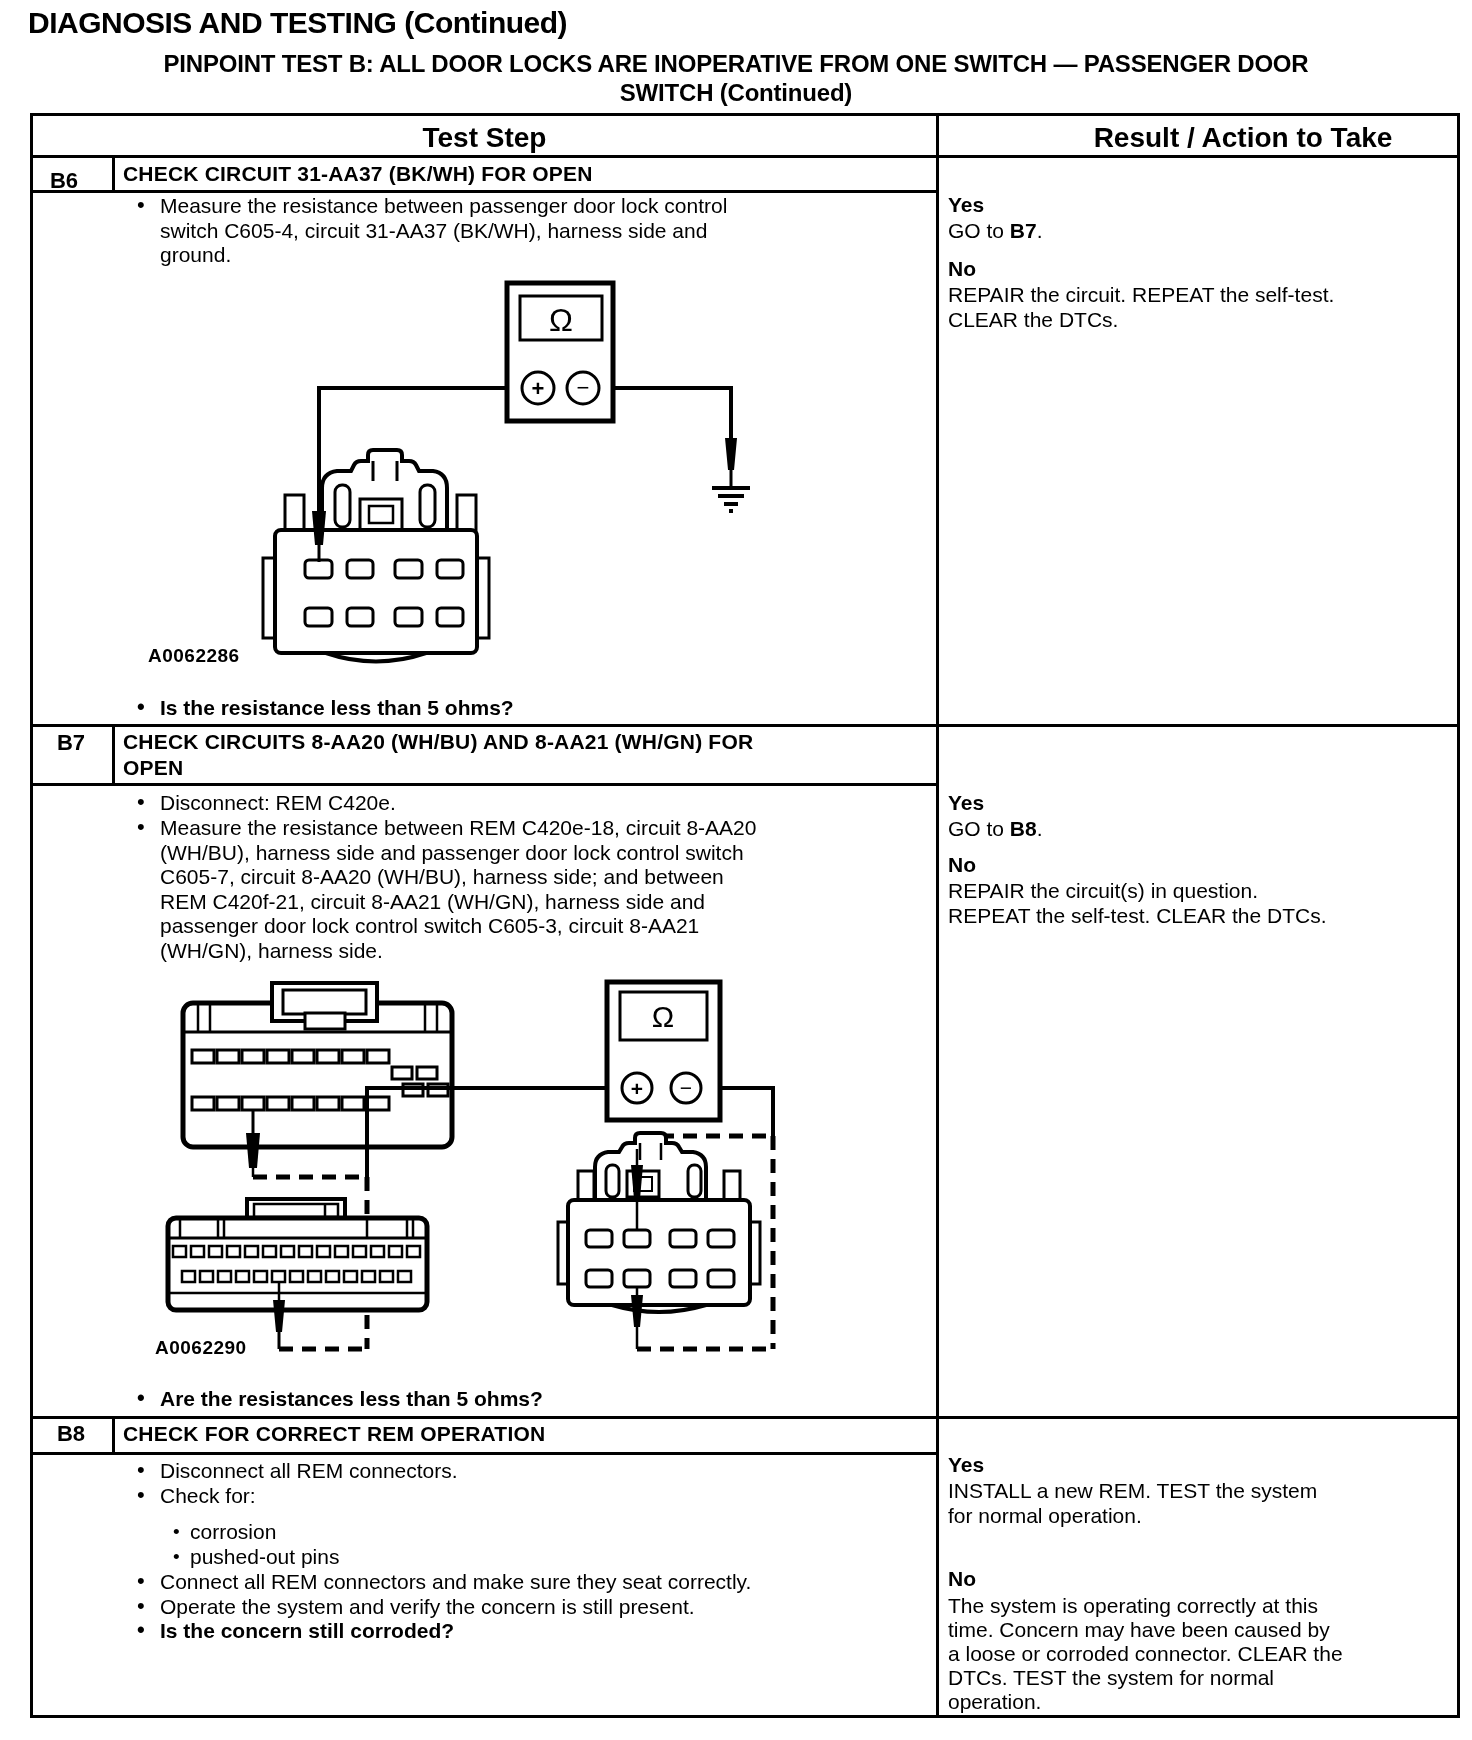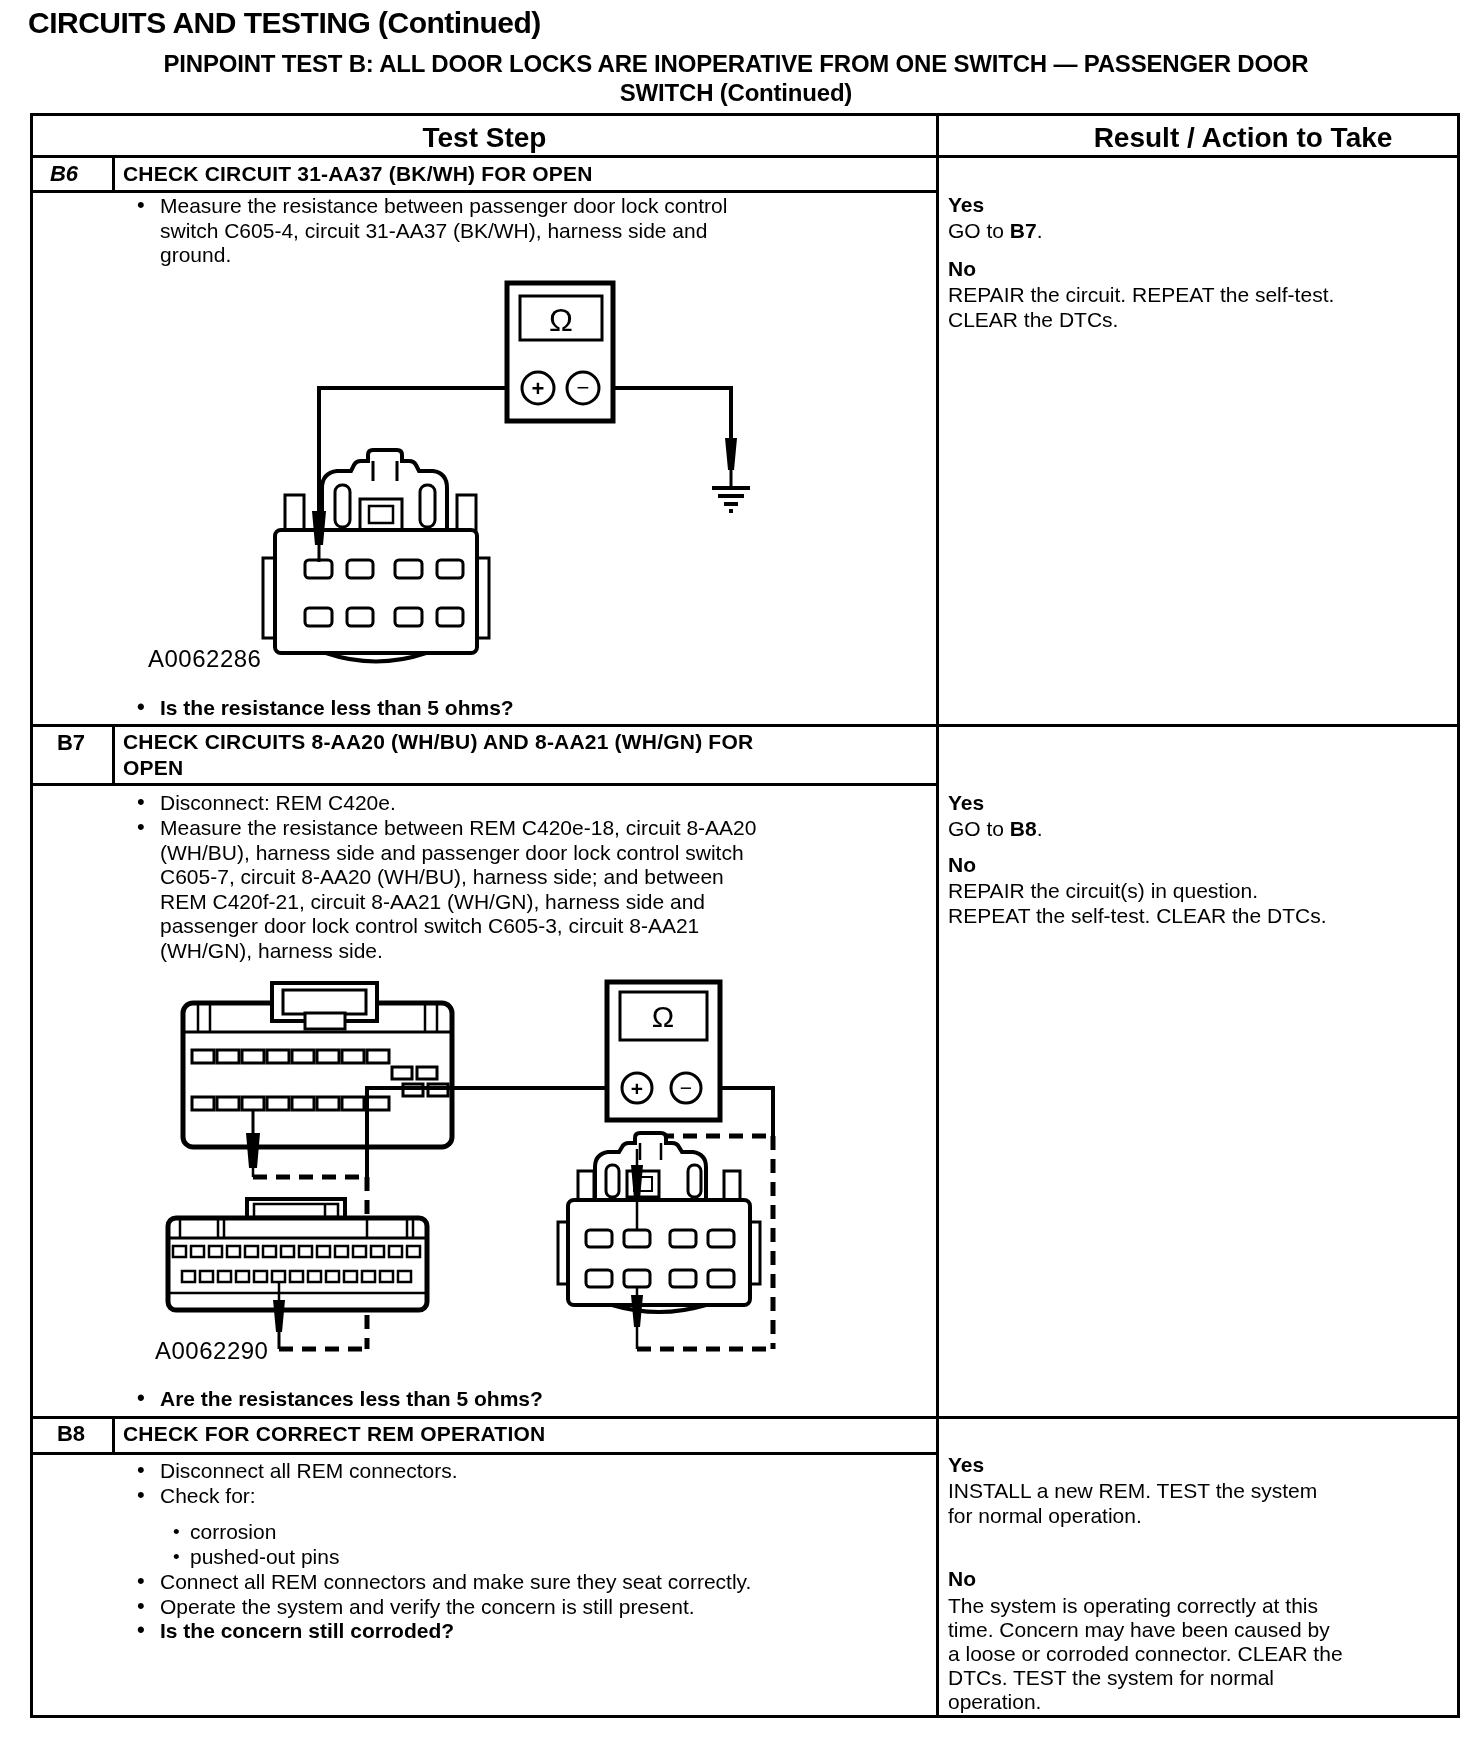--- a/index.html
+++ b/index.html
@@ -15,49 +15,49 @@
   .colhead{font-size:28px;font-weight:bold;text-align:center;}
   .rowid{font-size:22px;font-weight:bold;text-align:center;}
   .rowtitle{font-size:21px;font-weight:bold;letter-spacing:0.2px;white-space:pre-line;line-height:26px;}
   .bullet{position:absolute;left:135px;padding-left:25px;font-size:21px;line-height:24.5px;white-space:pre-line;width:700px;}
   .bullet::before{content:"\2022";position:absolute;left:2px;top:-1px;font-size:22px;}
   .bullet2{left:171px;padding-left:19px;}
   .bullet2::before{font-size:19px;top:0;}
   .q{font-weight:bold;}
   .res{position:absolute;left:948px;width:505px;font-size:21px;line-height:25px;white-space:pre-line;}
   .reslabel{font-weight:bold;}
-  .figlabel{position:absolute;font-size:24px;font-weight:normal;letter-spacing:0.5px;}
+  .figlabel{position:absolute;font-size:19px;font-weight:bold;letter-spacing:0.5px;}
   svg{position:absolute;}
   svg text{font-family:"Liberation Sans",sans-serif;}
 </style>
 </head>
 <body>
 
 <div class="page">
 
-  <div class="abs h1" style="left:28px;top:6px;">CIRCUITS AND TESTING (Continued)</div>
+  <div class="abs h1" style="left:28px;top:6px;">DIAGNOSIS AND TESTING (Continued)</div>
   <div class="abs subtitle" style="top:50px;">PINPOINT TEST  B: ALL DOOR LOCKS ARE INOPERATIVE FROM ONE SWITCH — PASSENGER DOOR</div>
   <div class="abs subtitle" style="top:79px;">SWITCH (Continued)</div>
 
   <div class="abs" style="left:30px;top:113px;width:1430px;height:1605px;border:3px solid #000;box-sizing:border-box;"></div>
   <div class="line" style="left:936px;top:113px;width:3px;height:1605px;"></div>
   <div class="line" style="left:30px;top:155px;width:1430px;height:3px;"></div>
   <div class="line" style="left:30px;top:724px;width:1430px;height:3px;"></div>
   <div class="line" style="left:30px;top:1416px;width:1430px;height:3px;"></div>
   <div class="line" style="left:30px;top:190px;width:909px;height:3px;"></div>
   <div class="line" style="left:30px;top:783px;width:909px;height:3px;"></div>
   <div class="line" style="left:30px;top:1452px;width:909px;height:3px;"></div>
   <div class="line" style="left:112px;top:155px;width:3px;height:38px;"></div>
   <div class="line" style="left:112px;top:724px;width:3px;height:62px;"></div>
   <div class="line" style="left:112px;top:1416px;width:3px;height:39px;"></div>
 
   <div class="abs colhead" style="left:33px;top:122px;width:903px;">Test Step</div>
   <div class="abs colhead" style="left:984px;top:122px;width:518px;">Result / Action to Take</div>
 
-  <div class="abs rowid" style="left:30px;top:161px;width:68px;font-style:italic;">B6</div>
+  <div class="abs rowid" style="left:30px;top:168px;width:68px;">B6</div>
   <div class="abs rowtitle" style="left:123px;top:161px;width:790px;">CHECK CIRCUIT 31-AA37 (BK/WH) FOR OPEN</div>
 
   <div class="bullet" style="top:194px;">Measure the resistance between passenger door lock control
 switch C605-4, circuit 31-AA37 (BK/WH), harness side and
 ground.</div>
 
   <svg style="left:140px;top:268px;" width="660" height="425" viewBox="0 0 660 425">
 
     <g stroke="#000" fill="#fff">
       <rect x="123" y="290" width="14" height="80" stroke-width="3"></rect>

